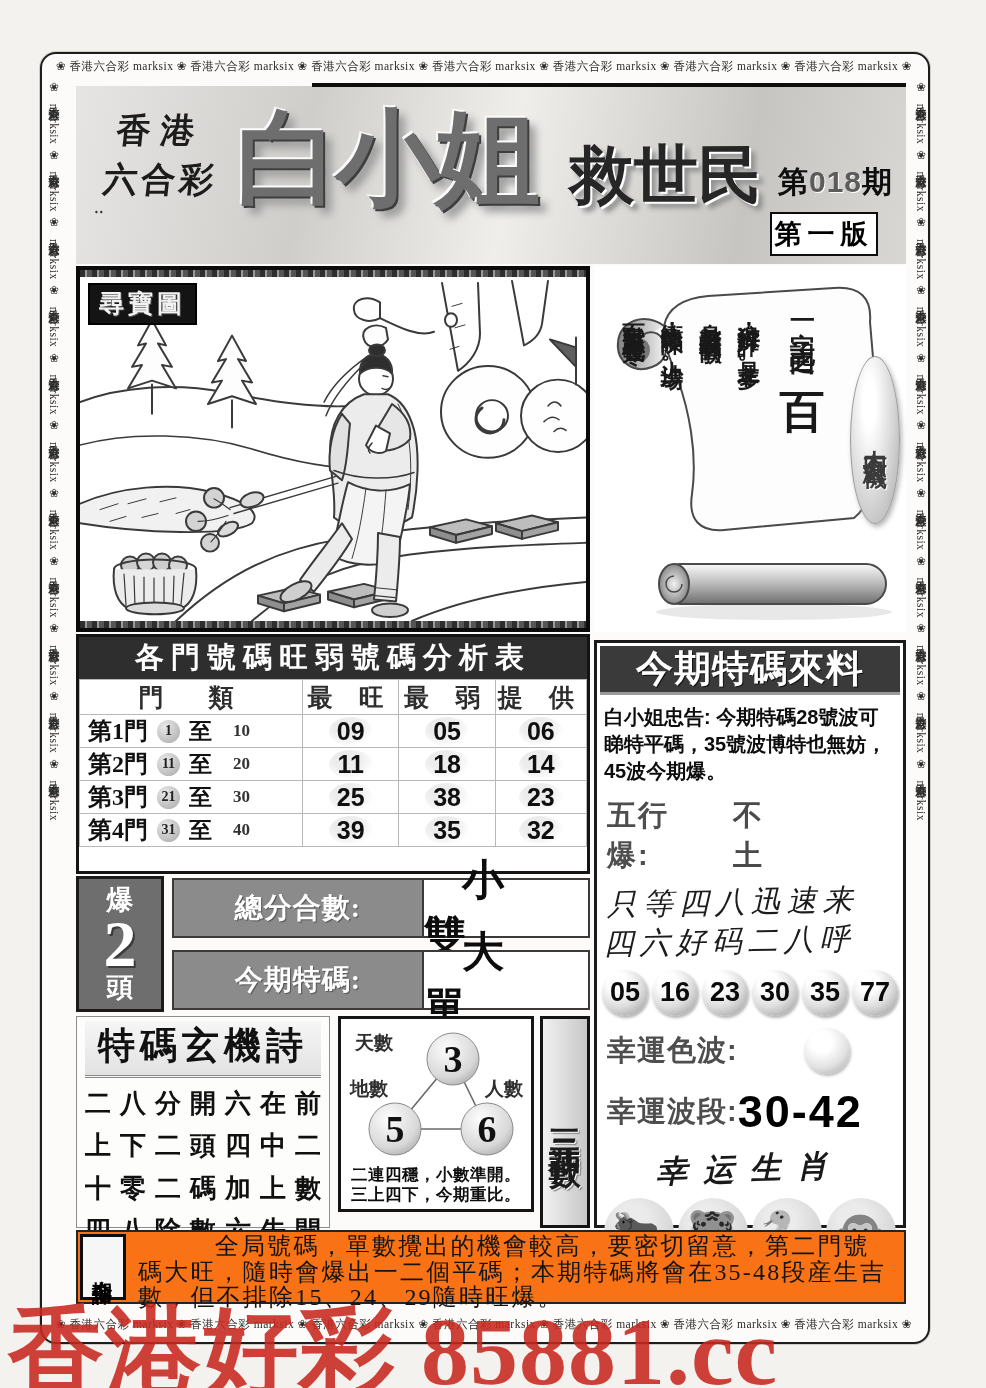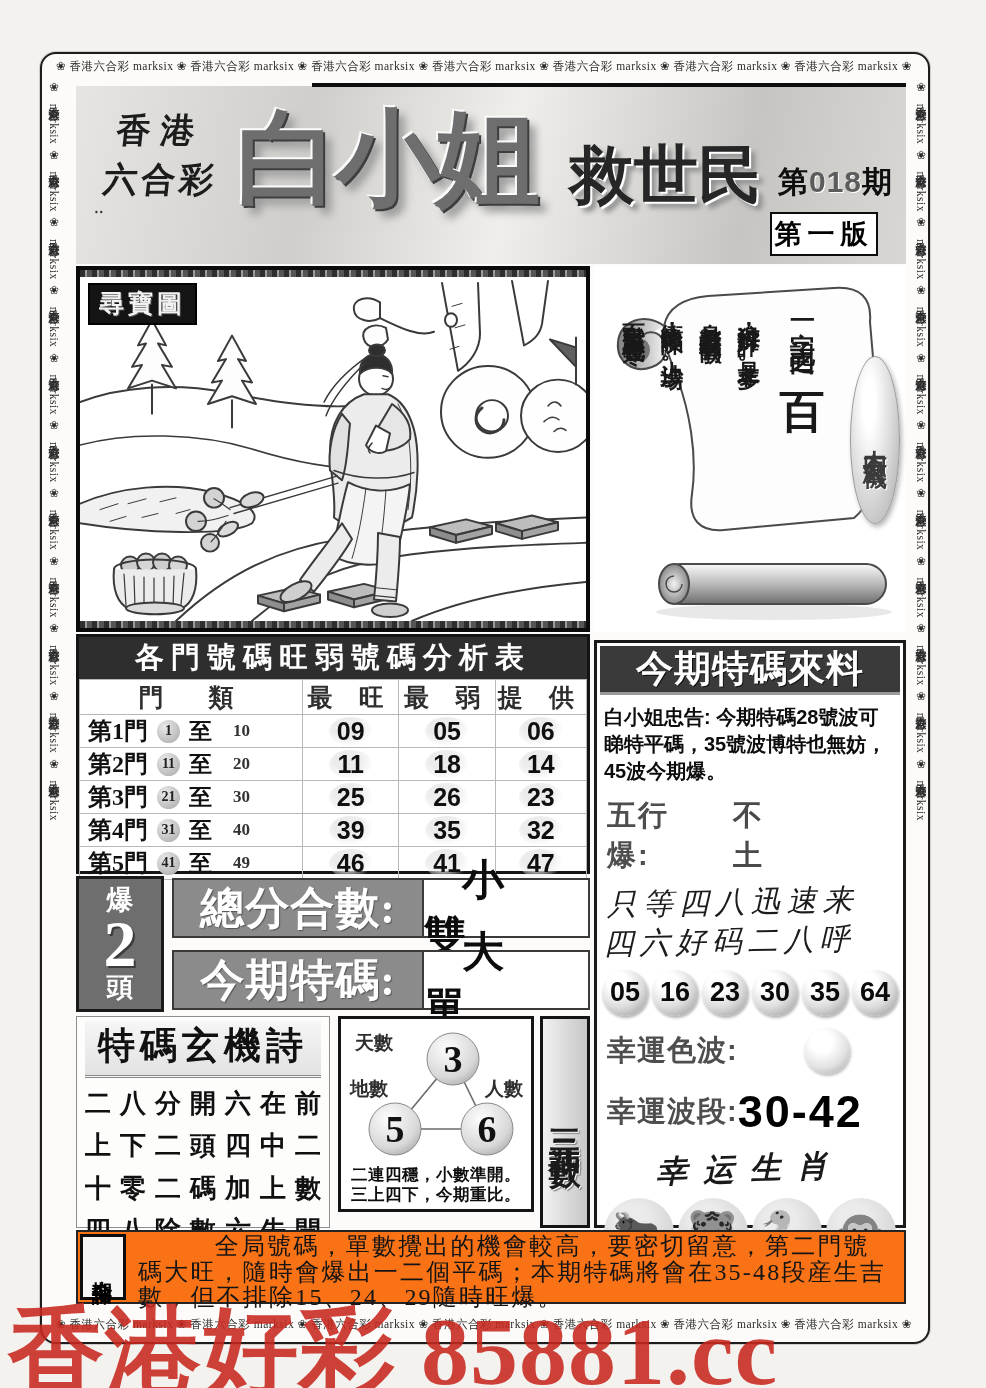--- a/index.html
+++ b/index.html
@@ -65,21 +65,21 @@
   .gate-end { font-size:17px; color:#333; font-weight:bold; margin-left:12px; }
   .numcell { font-size:25px; font-weight:bold; color:#0f0f0f; }
   .numcell span { display:inline-block; min-width:44px; border-radius:50%; background:radial-gradient(ellipse at 40% 35%, #ececec 35%, rgba(236,236,236,0) 75%); }
 
   
   .burst-side { left:76px; top:876px; width:88px; height:136px; background:#6e6e6e; border:3px solid #1a1a1a; color:#fff; display:flex; flex-direction:column; align-items:center; justify-content:center; font-family:"Liberation Serif", serif; }
   .burst-side .c1, .burst-side .c3 { font-size:27px; font-weight:900; line-height:1; }
   .burst-side .c2 { font-size:66px; font-weight:900; line-height:.92; text-shadow:2px 2px 0 #3c3c3c; }
   .burst-row { left:172px; width:418px; height:60px; display:flex; }
   .burst-row1 { top:878px; } .burst-row2 { top:950px; }
-  .burst-label { flex:0 0 252px; background:#8b8b8b; border:2px solid #3a3a3a; color:#fff; display:flex; align-items:center; justify-content:center; font-size:44px; font-weight:900; letter-spacing:1px; font-family:"Liberation Serif", serif; text-shadow:1px 1px 1px #555; }
+  .burst-label { flex:0 0 252px; background:#8b8b8b; border:2px solid #3a3a3a; color:#fff; display:flex; align-items:center; justify-content:center; font-size:28px; font-weight:900; letter-spacing:1px; font-family:"Liberation Serif", serif; text-shadow:1px 1px 1px #555; }
   .burst-value { flex:1; background:#fff; border:2px solid #3a3a3a; border-left:none; display:flex; align-items:center; justify-content:center; font-size:42px; font-weight:900; color:#0c0c0c; font-family:"Liberation Serif", serif; letter-spacing:38px; text-indent:38px; }
 
   
   .poem { left:76px; top:1016px; width:254px; height:212px; background:#fdfdfc; border:1.5px solid #8d8d8d; padding:4px 8px; }
   .poem-title { text-align:center; font-size:37px; font-weight:900; font-family:"Liberation Serif", serif; letter-spacing:5px; background:linear-gradient(#f6f6f6,#e2e2e2); border-bottom:3px double #8a8a8a; padding-bottom:4px; color:#111; }
   .poem-line { font-size:26px; font-weight:900; font-family:"Liberation Serif", serif; color:#101010; margin-top:7.5px; text-align:justify; text-align-last:justify; }
 
   
   .trio { left:338px; top:1016px; width:196px; height:196px; border:3px solid #141414; background:#fff; }
   .trio-notes { position:absolute; bottom:4px; left:0; width:100%; text-align:center; font-size:16.5px; font-weight:900; color:#0d0d0d; line-height:1.25; letter-spacing:.5px; }
@@ -309,48 +309,35 @@
       <tr>
         <td>
               <div class="gate-cell">
                 <span class="gate-name">第3門</span>
                 <span class="gate-circ">21</span>
                 <span class="gate-to">至</span>
                 <span class="gate-end">30</span>
               </div>
             </td>
         <td class="numcell"><span>25</span></td>
-        <td class="numcell"><span>26</span></td>
+        <td class="numcell"><span>38</span></td>
         <td class="numcell"><span>23</span></td>
       </tr>
       <tr>
         <td>
               <div class="gate-cell">
                 <span class="gate-name">第4門</span>
                 <span class="gate-circ">31</span>
                 <span class="gate-to">至</span>
                 <span class="gate-end">40</span>
               </div>
             </td>
         <td class="numcell"><span>39</span></td>
         <td class="numcell"><span>35</span></td>
         <td class="numcell"><span>32</span></td>
-      </tr>
-      <tr>
-        <td>
-              <div class="gate-cell">
-                <span class="gate-name">第5門</span>
-                <span class="gate-circ">41</span>
-                <span class="gate-to">至</span>
-                <span class="gate-end">49</span>
-              </div>
-            </td>
-        <td class="numcell"><span>46</span></td>
-        <td class="numcell"><span>41</span></td>
-        <td class="numcell"><span>47</span></td>
       </tr>
     </tbody>
       </table>
   </div>
 
   <div class="abs burst-side">
     <div class="c1">爆</div>
     <div class="c2">2</div>
     <div class="c3">頭</div>
   </div>
@@ -412,21 +399,21 @@
     <div class="hand">
       <span>只等四八迅速来</span>
       <span class="l2">四六好码二八呼</span>
     </div>
     <div class="balls">
       <div class="ball">05</div>
       <div class="ball">16</div>
       <div class="ball">23</div>
       <div class="ball">30</div>
       <div class="ball">35</div>
-      <div class="ball">64</div>
+      <div class="ball">77</div>
     </div>
     <div class="lucky">
       <span class="lbl">幸運色波:</span>
       <span class="color-ball"></span>
     </div>
     <div class="lucky">
       <span class="lbl">幸運波段:</span>
       <span class="range-val">30-42</span>
     </div>
     <div class="zodiac-title">幸运生肖</div>

